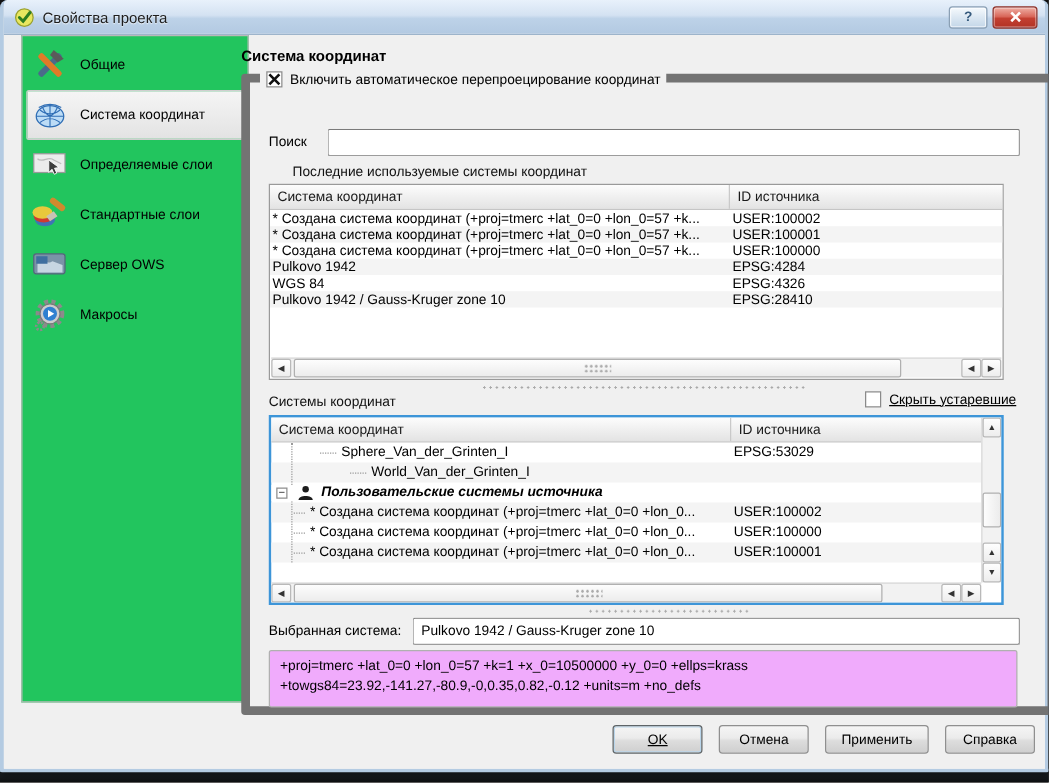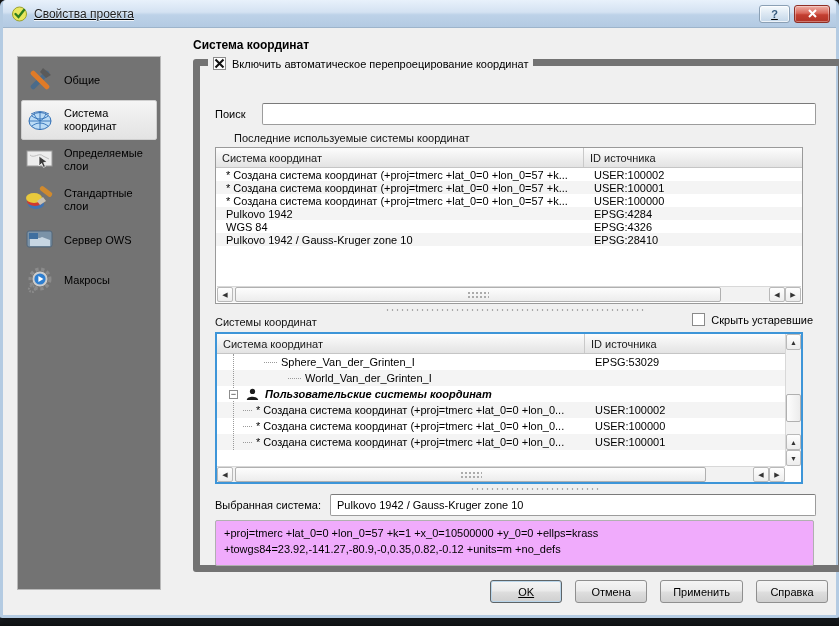--- a/index.html
+++ b/index.html
@@ -8,34 +8,34 @@
   .screen { position:relative; width:839px; height:626px; overflow:hidden; background:#141414; }
   .desktop-strip { position:absolute; left:0; right:0; bottom:0; height:10px;
     background:linear-gradient(#20262b,#0d0f11); }
 
   
   .dialog { position:absolute; left:0; top:0; width:839px; height:618px;
     border:3px solid #b4cbe2; border-top:none; border-radius:6px 6px 2px 2px;
     background:#f0f0f0; box-shadow:0 2px 6px rgba(0,0,0,.55); }
   .titlebar { height:28px; border-radius:4px 4px 0 0;
     background:linear-gradient(#e8f1fb, #d4e2f2 45%, #bdd2e8 55%, #b3cae2);
-    border-bottom:1px solid #9db4cb; display:flex; align-items:center; padding:0 6px;text-decoration:underline; }
+    border-bottom:1px solid #9db4cb; display:flex; align-items:center; padding:0 6px; }
   .title-icon { width:17px; height:17px; margin:0 6px 0 2px; flex:none; }
   .title-text { flex:1; font-size:12px; color:#1d1d1d; text-shadow:0 1px 1px rgba(255,255,255,.8); }
   .tb-btn { height:18px; border-radius:3px; margin-left:4px; display:flex; align-items:center; justify-content:center;
     font-size:11px; cursor:default; }
   .help-btn { width:31px; background:linear-gradient(#f6fafd,#dbe7f2 50%,#c3d6e8); border:1px solid #8ba0b5;
     color:#355a7d; font-weight:bold; box-shadow:inset 0 0 0 1px rgba(255,255,255,.7); }
   .close-btn { width:36px; background:linear-gradient(#efb0a6,#d9675a 45%,#c33f31 55%,#b23225); border:1px solid #8e2f26;
     box-shadow:inset 0 0 0 1px rgba(255,255,255,.35); }
   .dialog-body { position:relative; height:calc(100% - 28px); }
 
   
-  .sidebar { position:absolute; left:14px; top:28px; width:144px; height:534px;
-    background:#737373; border:1px solid #b9b9b9; padding:3px; overflow:hidden; }
+  .sidebar { position:absolute; left:14px; top:0; width:182px; height:534px;
+    background:#22c55e; border:1px solid #b9b9b9; padding:3px; overflow:hidden; }
   .side-item { display:flex; align-items:center; gap:9px; padding:4px 3px; min-height:37px;
     border:1px solid transparent; border-radius:2px; line-height:1.15; }
   .side-item.selected { background:linear-gradient(#f5f5f5,#e3e3e3); border-color:#cfcfcf; }
   .side-icon { width:30px; height:30px; flex:none; }
 
   
   .main { position:absolute; left:185px; top:0; width:648px; height:590px; }
   .page-title { position:absolute; left:5px; top:10px; font-size:12px; font-weight:bold; }
   .groupbox { position:absolute; left:5px; top:31px; width:652px; height:513px;
     border:7px solid #737373; border-radius:3px; }
@@ -56,21 +56,21 @@
   .tbl { position:absolute; background:#fff; border:1px solid #9a9a9a; overflow:hidden; }
   .tbl.focused { border:2px solid #3d95d8; }
   .thead { display:flex; height:20px; background:linear-gradient(#fdfdfd,#f1f1f1 45%,#e3e3e3);
     border-bottom:1px solid #c5c5c5; align-items:center; flex:none; }
   .th { padding:0 6px; color:#1a1a1a; height:100%; display:flex; align-items:center; }
   .th-name { width:368px; border-right:1px solid #c9c9c9; }
   .th-id { flex:1; }
   .trow { display:flex; height:13px; align-items:center; overflow:hidden; flex:none; }
   .tbl.focused .trow { height:16px; }
   .trow.alt { background:#f4f4f4; }
-  .cell { padding:0 10px; white-space:nowrap; overflow:hidden; }
+  .cell { padding:0 2px; white-space:nowrap; overflow:hidden; }
   .cell-name { width:368px; flex:none; }
   .cell-id { flex:1; }
   .tbody { position:relative; }
 
   
   .hscroll { position:absolute; left:1px; right:1px; bottom:1px; height:16px; display:flex;
     background:#f2f2f2; border-top:1px solid #d8d8d8; }
   .tbl.focused .hscroll { left:0; right:0; bottom:0; }
   .sbtn { width:16px; height:100%; flex:none; background:linear-gradient(#fefefe,#ededed);
     border:1px solid #b9b9b9; border-radius:2px; display:flex; align-items:center; justify-content:center;
@@ -265,21 +265,21 @@
                 </div>
               <div class="sbtn">
                   <span>▶</span>
                 </div>
             </div>
           </div>
 
           <div class="splitter" style="left:185px; top:242px; width:260px;"></div>
 
           <div class="sec-label" style="left:15px; top:250px;">Системы координат</div>
-          <div class="row-abs" style="right:25px; top:247px; gap:6px;">
+          <div class="row-abs" style="right:25px; top:247px; gap:6px;text-decoration:underline;">
             <span class="cbx"></span>
             <span>Скрыть устаревшие</span>
           </div>
 
           <div class="tbl focused" style="left:15px; top:266px; width:588px; height:152px;">
             <div class="thead" style="margin-right:16px;">
               <div class="th th-name">Система координат</div>
               <div class="th th-id">ID источника</div>
             </div>
             <div class="tbody" style="margin-right:16px; height:96px;">
@@ -302,21 +302,21 @@
 
               <div class="trow">
                 <div class="cell cell-name" style="display:flex; align-items:center; background:#fff; z-index:1;">
                   <span class="expander">
                       <span>−</span>
                     </span>
                   <svg class="user-glyph" viewBox="0 0 13 13">
                     <circle cx="6.5" cy="3.4" r="2.6" fill="#1c1c1c"></circle>
                     <path d="M0.8 12 C0.8 7.8 12.2 7.8 12.2 12 Z" fill="#1c1c1c"></path>
                   </svg>
-                  <span class="group-name">Пользовательские системы координат</span>
+                  <span class="group-name">Пользовательские системы источника</span>
                 </div>
                 <div class="cell cell-id"></div>
               </div>
 
               <div class="trow child alt">
                 <div class="cell cell-name" style="display:flex; align-items:center;">
                   <span class="tconn"></span>
                   <span>* Создана система координат (+proj=tmerc +lat_0=0 +lon_0...</span>
                 </div>
                 <div class="cell cell-id">USER:100002</div>

